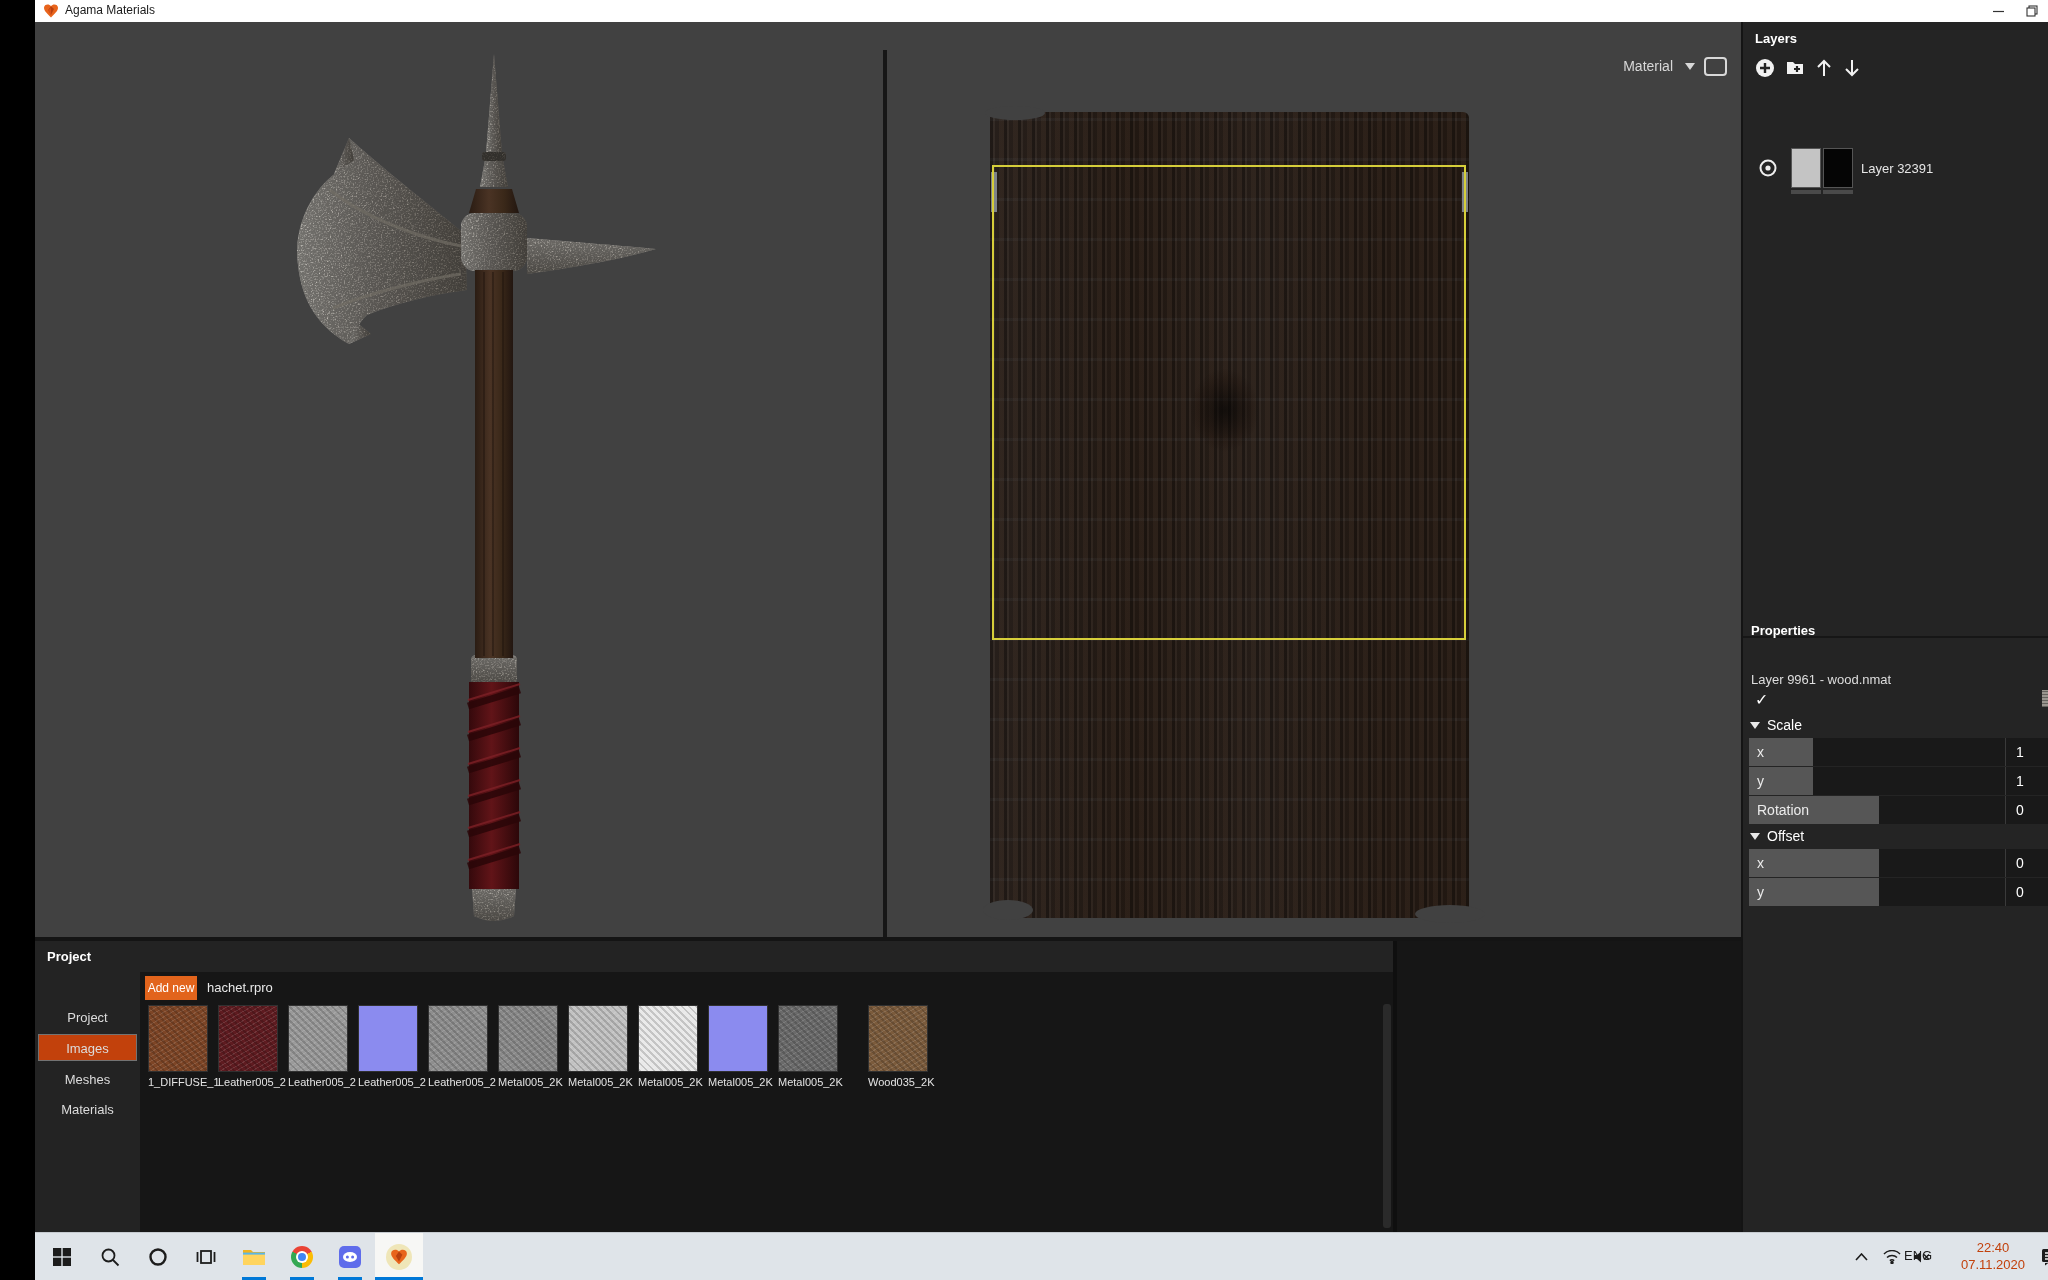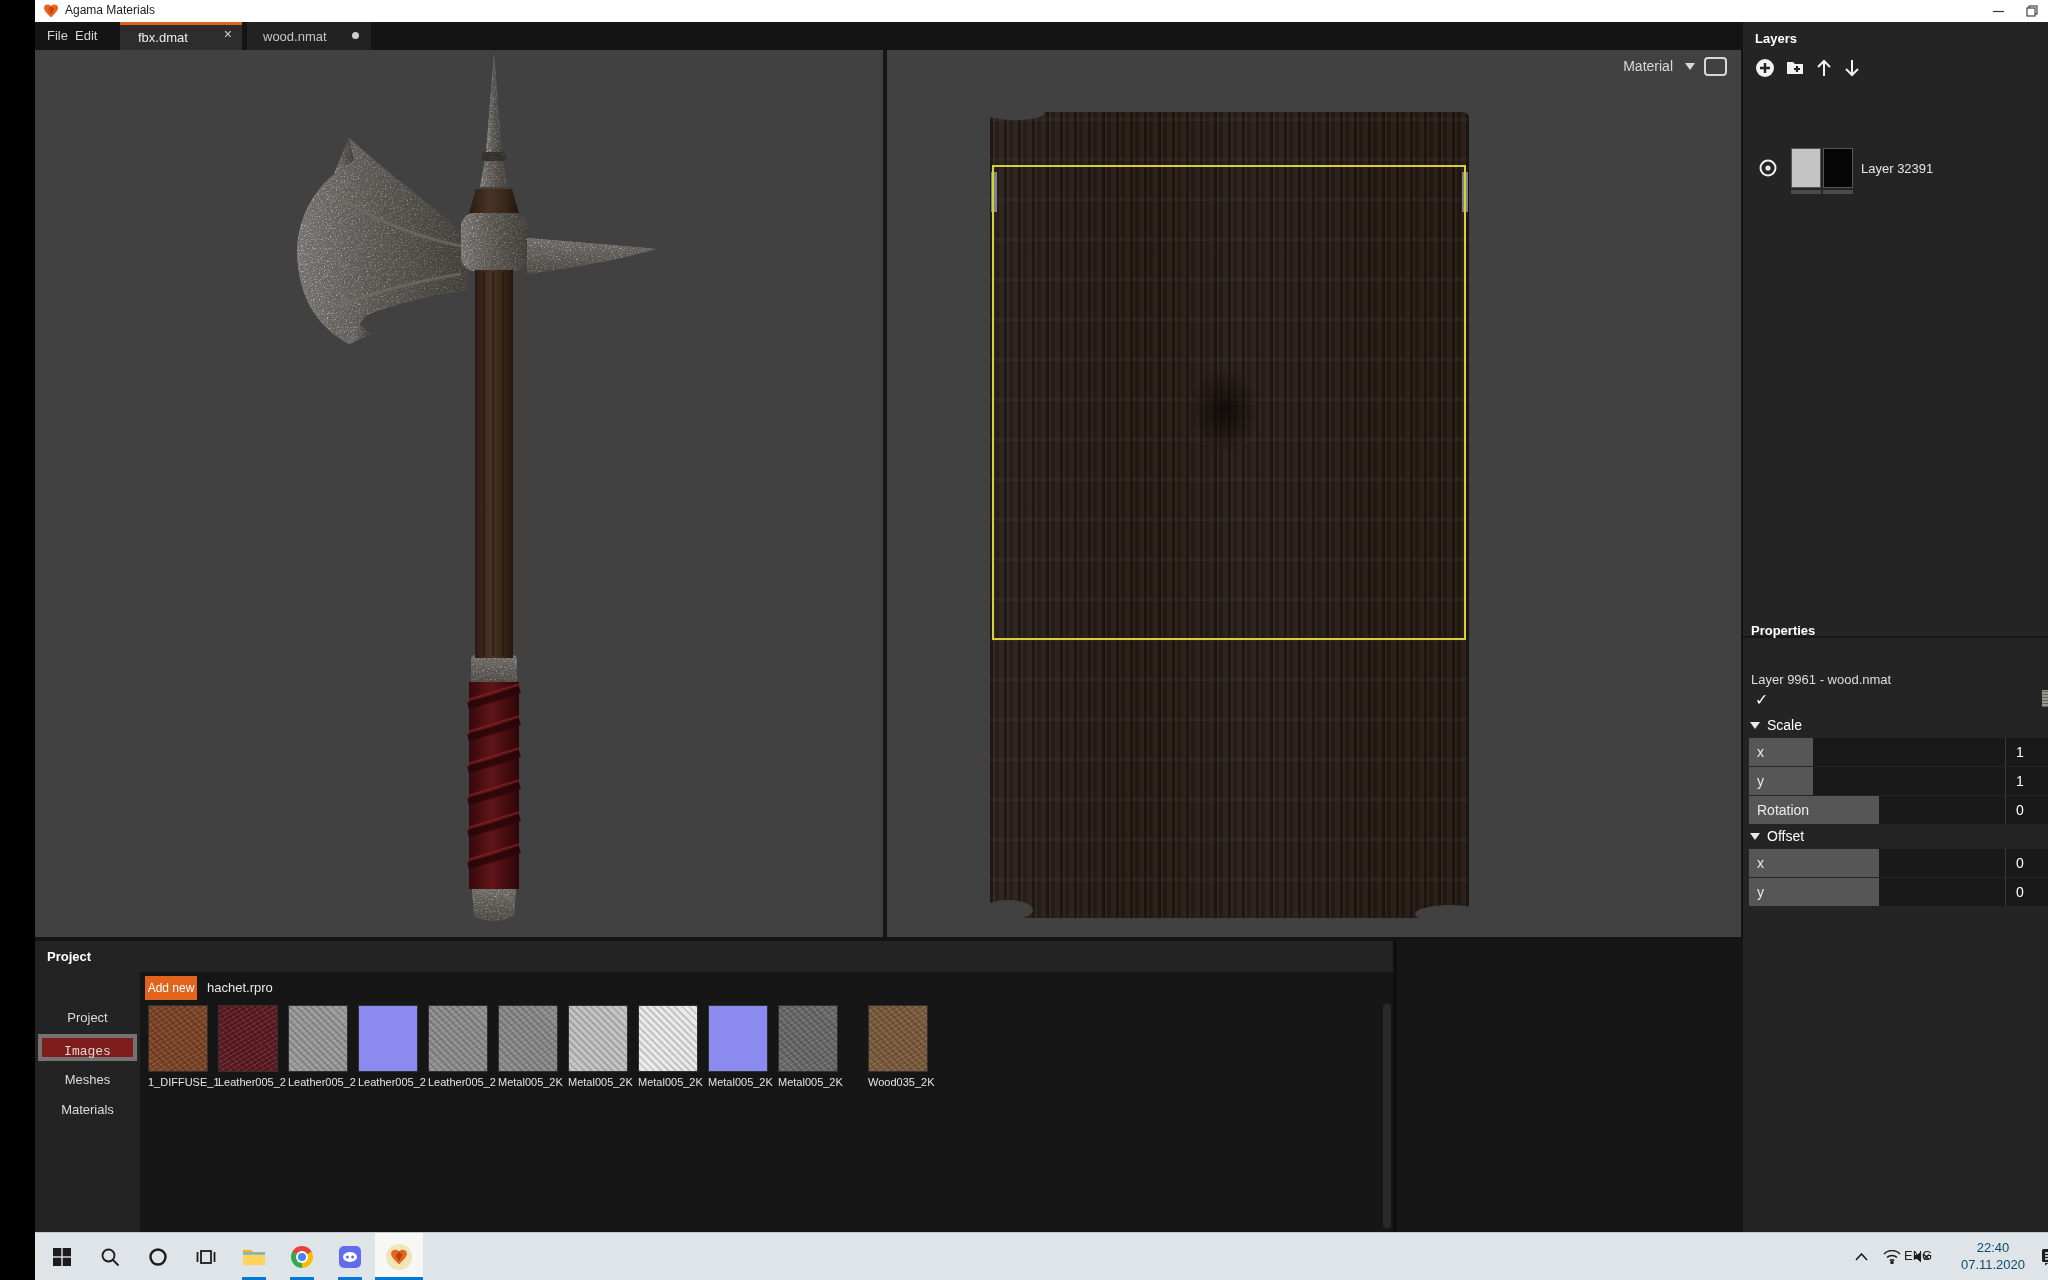--- a/index.html
+++ b/index.html
@@ -71,21 +71,21 @@
   .plabel.wide{width:130px;}
   .pval{position:absolute;left:256px;right:0;top:0;height:28px;border-left:1px solid #3a3a3a;color:#fff;font-size:14px;line-height:28px;padding-left:10px;}
 
   
   #hdivider{left:0;top:937px;width:1706px;height:4px;background:#141414;}
   #bottom{left:0;top:941px;width:1706px;height:291px;background:#161616;}
   #project-headstrip{position:absolute;left:0;top:0;width:1362px;height:31px;background:#232323;}
   #project-header{position:absolute;left:12px;top:8px;}
   #ptabs{position:absolute;left:0;top:31px;width:105px;height:260px;background:#232323;}
   .ptab{position:absolute;left:3px;width:99px;height:27px;line-height:27px;text-align:center;font-size:13px;color:#dcdcdc;box-sizing:border-box;}
-  .ptab.selected{border:4px solid #737373;background:#7f1d1d;font-family:Liberation Mono, monospace;}
+  .ptab.selected{border:1px solid #737373;background:#c2410c;}
   #addnew{position:absolute;left:110px;top:35px;width:52px;height:24px;background:#e2641c;color:#fff;font-size:12px;text-align:center;line-height:24px;}
   #filename{position:absolute;left:172px;top:35px;height:24px;line-height:24px;font-size:13px;color:#e8e8e8;}
   #image-strip{position:absolute;left:113px;top:64px;height:110px;}
   .thumb{position:absolute;top:0;width:60px;}
   .swatch{width:60px;height:67px;border:1px solid #303030;box-sizing:border-box;}
   .swatch.noisy{background-image:
       repeating-linear-gradient(45deg, rgba(0,0,0,.16) 0 2px, transparent 2px 5px),
       repeating-linear-gradient(-30deg, rgba(255,255,255,.12) 0 1px, transparent 1px 4px);}
   .thumb-label{margin-top:4px;width:60px;text-align:center;font-size:11px;color:#e4e4e4;white-space:nowrap;}
   #pscroll{position:absolute;left:1348px;top:63px;width:8px;height:224px;background:#2a2a2a;border-radius:3px;}
@@ -99,21 +99,21 @@
   .radio.on::after{content:"";position:absolute;left:3px;top:3px;width:7px;height:7px;border-radius:50%;background:#fff;}
   .rlabel{position:absolute;left:38px;font-size:13px;color:#eee;}
   #mat-sel-row{position:absolute;left:4px;top:87px;width:334px;height:30px;border:1px solid #cc5f22;box-sizing:border-box;}
 
   
   #taskbar{left:0;top:1232px;width:2048px;height:48px;background:#dfe4e9;border-top:1px solid #c6cbd0;box-sizing:border-box;}
   .tb-btn{position:absolute;top:0;width:46px;height:47px;display:flex;align-items:center;justify-content:center;}
   .tb-underline{position:absolute;bottom:0;height:3px;background:#0078d7;}
   #agama-btn{background:#f7f7f5;}
   .tray-txt{position:absolute;font-size:13px;color:#1b1b1b;}
-  #clock{position:absolute;left:1922px;top:6px;width:72px;text-align:center;font-size:13px;color:#0c4a6e;line-height:17px;}
+  #clock{position:absolute;left:1922px;top:6px;width:72px;text-align:center;font-size:13px;color:#c2410c;line-height:17px;}
   #notif-badge{position:absolute;left:2022px;top:1259px;width:15px;height:15px;border-radius:50%;background:#f4f6f8;border:1px solid #444;box-sizing:border-box;
      font-size:10px;color:#111;text-align:center;line-height:13px;}
 </style>
 </head>
 <body>
 
 <div id="screen">
 
   <div class="abs" id="titlebar">
     <svg class="abs" style="left:8px;top:3px" width="16" height="16" viewBox="0 0 16 16">
@@ -134,32 +134,20 @@
       </svg>
     </div>
     <div class="winctl" style="right:0">
       <svg width="11" height="11" viewBox="0 0 11 11" stroke="#333" stroke-width="1.2">
           <line x1="0" y1="0" x2="11" y2="11"></line>
           <line x1="11" y1="0" x2="0" y2="11"></line>
         </svg>
     </div>
   </div>
 
-  <div class="abs" id="menubar">
-    <span class="menu-item" style="left:6px">File</span>
-    <span class="menu-item" style="left:34px">Edit</span>
-    <div class="tab" id="tab-active">
-      <span class="tab-label">fbx.dmat</span>
-      <span class="tab-close">×</span>
-    </div>
-    <div class="tab" id="tab-wood">
-      <span class="tab-label">wood.nmat</span>
-      <span class="dirty-dot"></span>
-    </div>
-  </div>
 
   <div class="abs" id="viewport3d">
     <svg width="848" height="887" viewBox="0 0 848 887">
       <defs>
         <linearGradient id="met" x1="0" y1="0" x2="1" y2="0">
           <stop offset="0" stop-color="#d2cfc8"></stop>
             <stop offset=".45" stop-color="#a49f98"></stop>
             <stop offset="1" stop-color="#787269"></stop>
         </linearGradient>
         <linearGradient id="metv" x1="0" y1="0" x2="0" y2="1">

